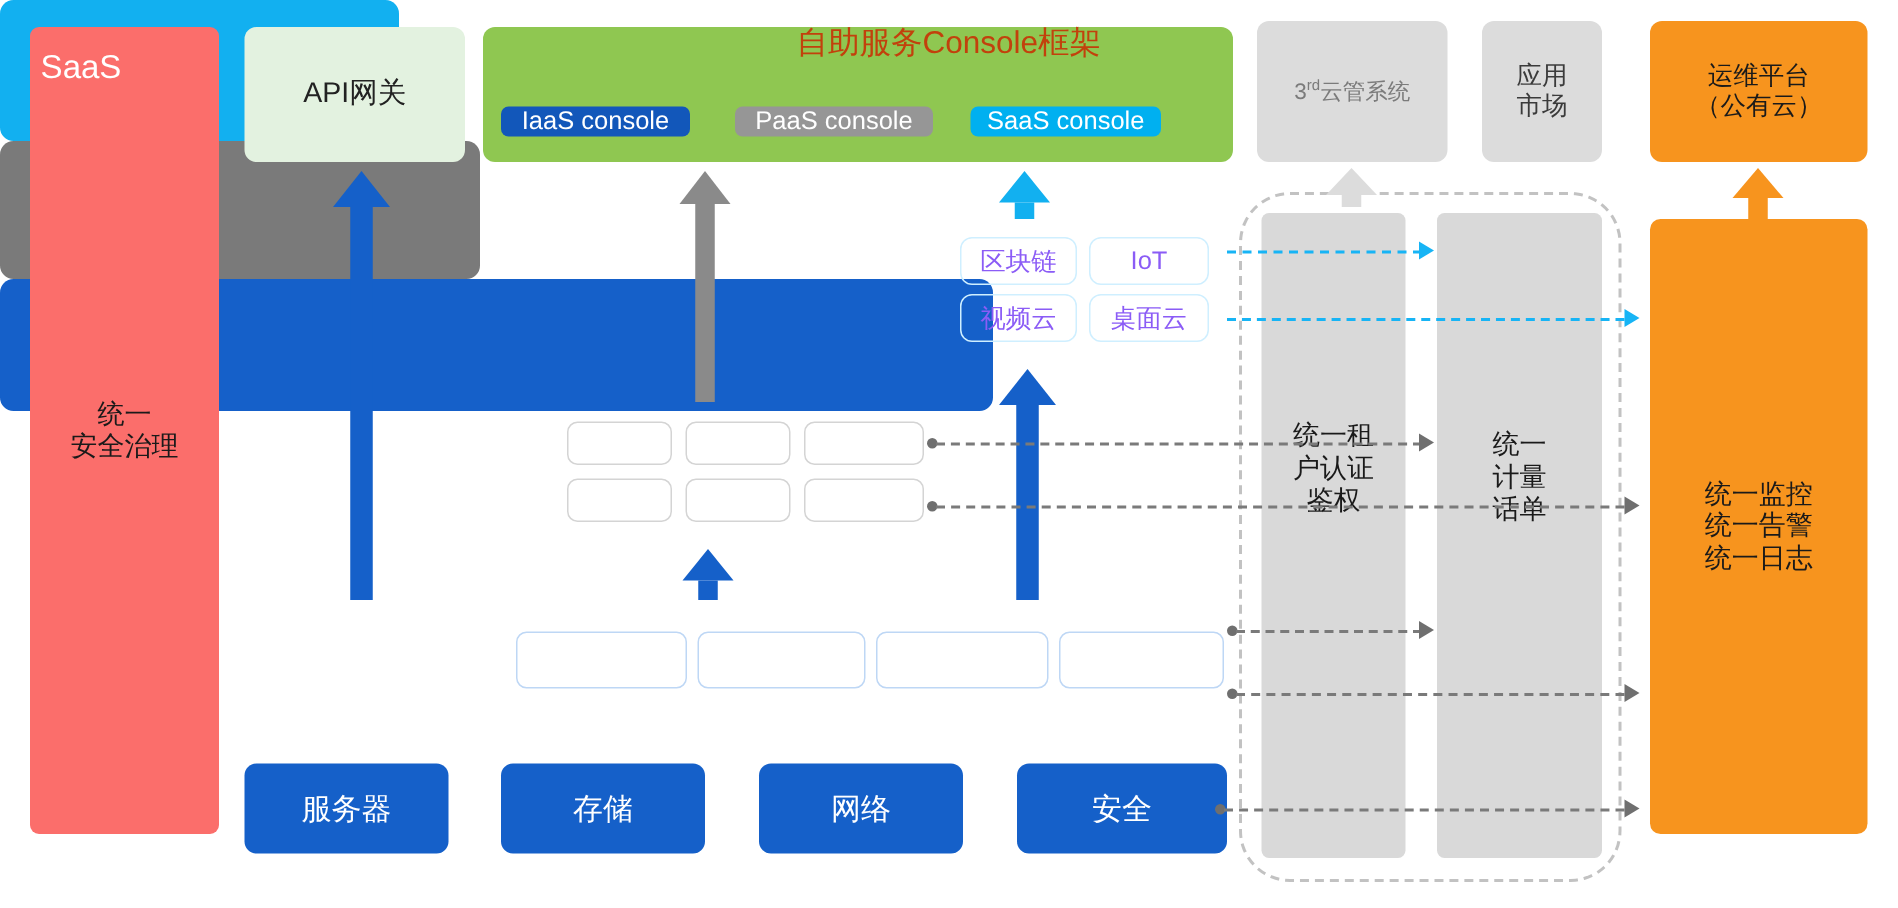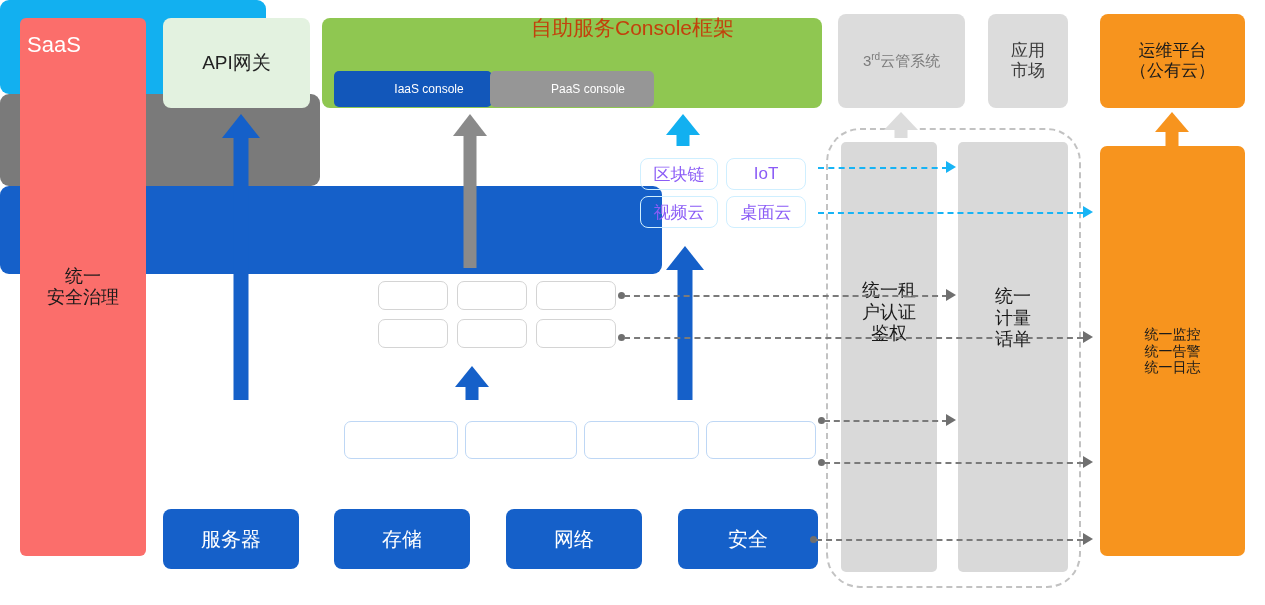--- a/index.html
+++ b/index.html
@@ -10,33 +10,33 @@
 
   
   #sec-gov{left:20px;top:18px;width:126px;height:538px;background:#fb6e6b;border-radius:6px;color:#1a1a1a;font-size:18px;}
 
   
   #api-gw{left:163px;top:18px;width:147px;height:90px;background:#e3f2e0;color:#222;font-size:19px;}
 
   
   #console-frame{left:322px;top:18px;width:500px;height:90px;background:#8fc751;display:block;}
   #console-title{position:absolute;left:0;top:14px;width:100%;text-align:center;font-size:21px;color:#c2410c;}
-  .console-chip{position:absolute;top:71px;height:36px;border-radius:5px;display:flex;align-items:center;justify-content:center;color:#fff;font-size:12px;padding-left:32px;}
+  .console-chip{position:absolute;top:71px;height:20px;border-radius:5px;display:flex;align-items:center;justify-content:center;color:#fff;font-size:17px;}
   #chip-iaas{left:334px;width:126px;background:#1257ba;}
   #chip-paas{left:490px;width:132px;background:#969696;}
   #chip-saas{left:647px;width:127px;background:#00b0f0;}
 
   
   #third-cloud{left:838px;top:14px;width:127px;height:94px;background:#dcdcdc;color:#7b7b7b;font-size:15px;}
   #app-market{left:988px;top:14px;width:80px;height:94px;background:#dcdcdc;color:#3b3b3b;font-size:17px;}
 
   
   #ops-top{left:1100px;top:14px;width:145px;height:94px;background:#f7941e;color:#1a1a1a;font-size:17px;}
   
-  #ops-col{left:1100px;top:146px;width:145px;height:410px;background:#f7941e;color:#1a1a1a;font-size:14px;border-radius:7px;}
+  #ops-col{left:1100px;top:146px;width:145px;height:410px;background:#f7941e;color:#1a1a1a;font-size:18px;border-radius:7px;}
 
   
   #saas{left:552px;top:146px;width:266px;height:94px;background:#12b0f0;border-radius:9px;display:block;}
   #saas-name{position:absolute;left:10px;top:32px;width:88px;text-align:center;color:#fff;font-size:22px;}
   .saas-chip{position:absolute;height:30px;border:1.6px solid #cfefff;border-radius:8px;display:flex;align-items:center;justify-content:center;color:#8b5cf6;font-size:17px;}
   #sc-block{left:640px;top:158px;width:76px;}
   #sc-iot{left:726px;top:158px;width:78px;}
   #sc-video{left:640px;top:196px;width:76px;}
   #sc-desk{left:726px;top:196px;width:78px;}
 
@@ -93,20 +93,21 @@
 
   <div class="box lbl" id="sec-gov">统一
 安全治理</div>
 
   <div class="box lbl" id="api-gw">API网关</div>
 
   <div class="box" id="console-frame"></div>
   <div id="console-title">自助服务Console框架</div>
   <div class="console-chip" id="chip-iaas">IaaS console</div>
   <div class="console-chip" id="chip-paas">PaaS console</div>
+  <div class="console-chip" id="chip-saas">SaaS console</div>
 
   <div class="box" id="third-cloud">
     <span><span>3</span><sup style="font-size:10px">rd</sup><span>云管系统</span></span>
   </div>
 
   <div class="box lbl" id="ops-top">运维平台
 （公有云）</div>
 
   <div class="box lbl" id="app-market">应用
 市场</div>

